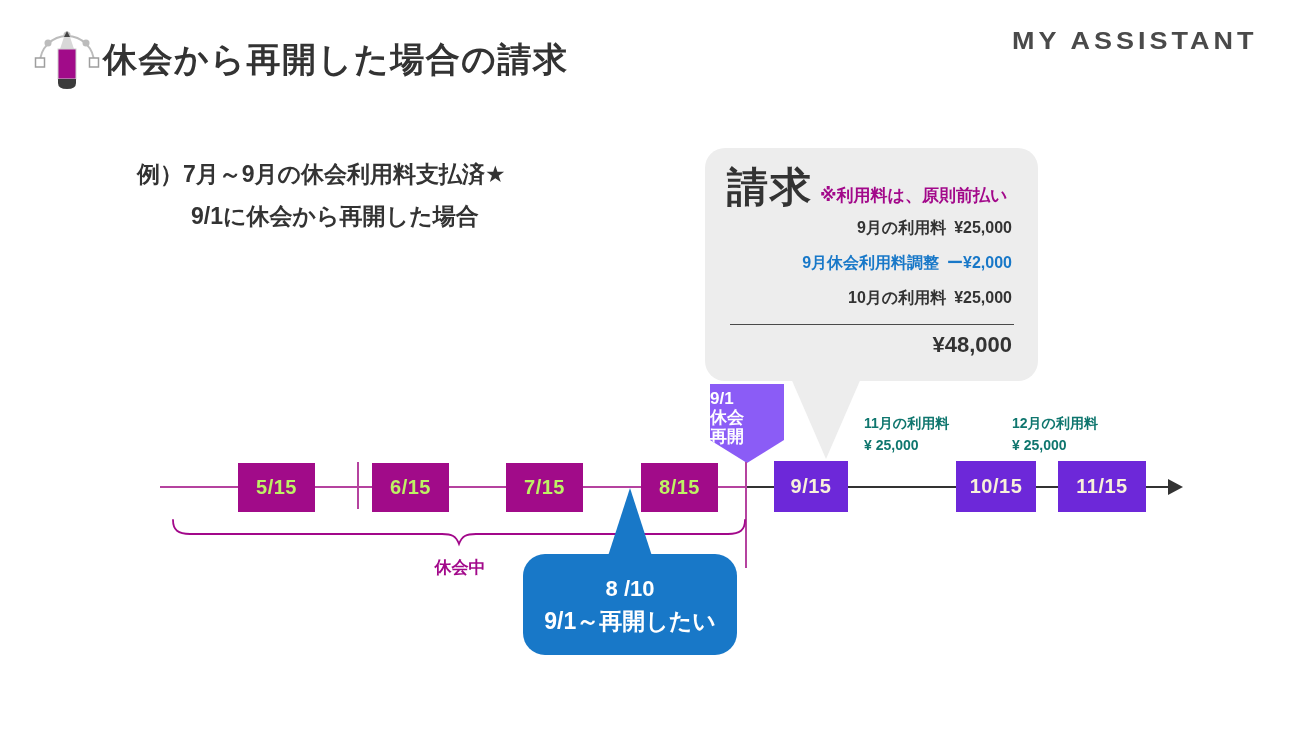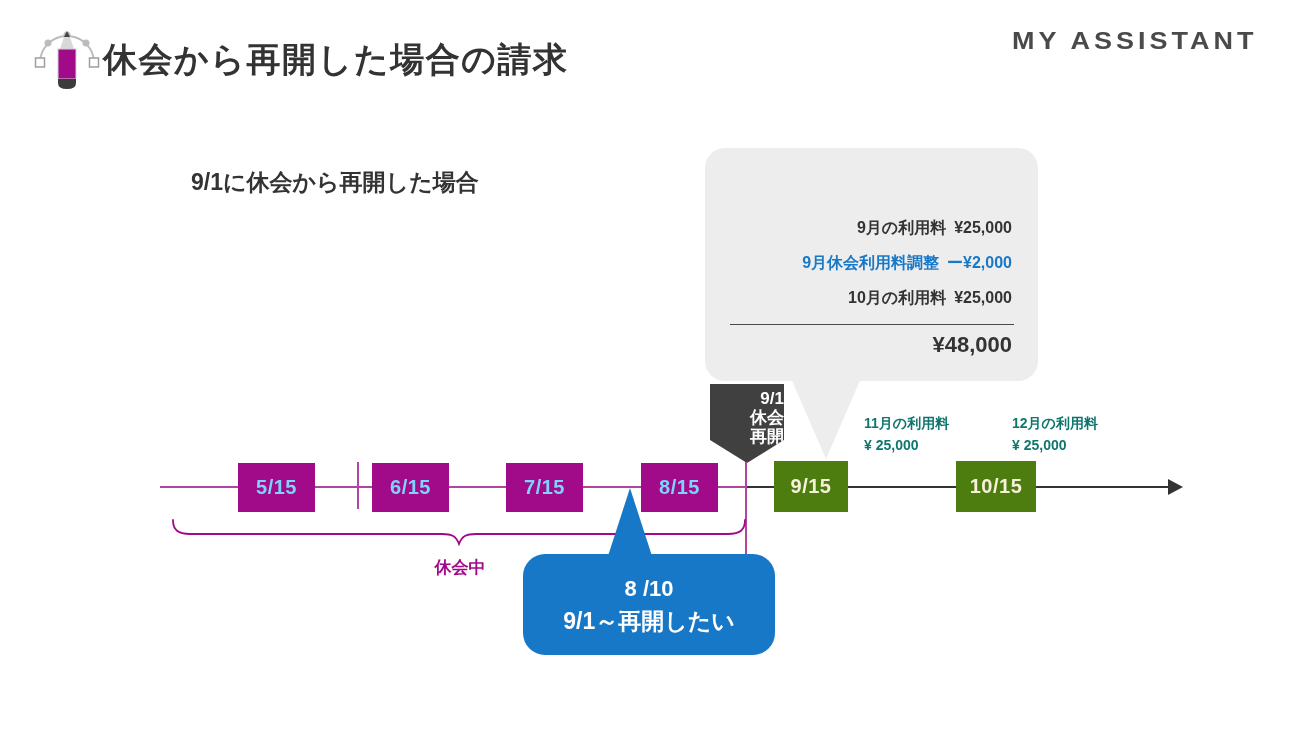--- a/index.html
+++ b/index.html
@@ -31,41 +31,41 @@
 
   
   .line-magenta { position:absolute; left:160px; top:486px; width:586px; height:2px; background:#b5439f; }
   .line-dark { position:absolute; left:746px; top:486px; width:426px; height:2px; background:#333333; }
   .arrowhead { position:absolute; left:1168px; top:479px; width:0; height:0;
     border-left:15px solid #333333; border-top:8px solid transparent; border-bottom:8px solid transparent; }
   .tick { position:absolute; left:357px; top:462px; width:2px; height:47px; background:#b5439f; }
 
   .tbox { position:absolute; display:flex; align-items:center; justify-content:center;
     font-size:20px; letter-spacing:0.5px; }
-  .tbox.m { top:463px; width:77px; height:49px; background:#a10b89; color:#7dd3fc; }
-  .tbox.d { top:461px; height:51px; background:#4d7c0f; color:#f8f1da; }
+  .tbox.m { top:463px; width:77px; height:49px; background:#a10b89; color:#bef264; }
+  .tbox.d { top:461px; height:51px; background:#6d28d9; color:#f8f1da; }
 
   .fee-label { position:absolute; left:321px; top:391px; width:180px; text-align:center;
     font-size:17px; line-height:21px; color:#a2088a; }
   .usage-label { position:absolute; top:412px; width:180px; text-align:left;
     font-size:14px; line-height:22px; color:#0f766e; }
 
-  .resume-marker { position:absolute; left:710px; top:384px; width:74px; height:79px; background:#404040;
+  .resume-marker { position:absolute; left:710px; top:384px; width:74px; height:79px; background:#8b5cf6;
     clip-path:polygon(0 0, 100% 0, 100% 71%, 50% 100%, 0 71%);
-    color:#ffffff; text-align:right; font-size:17px; line-height:19px; padding-top:5px; }
+    color:#ffffff; text-align:left; font-size:17px; line-height:19px; padding-top:5px; }
   .vline { position:absolute; left:745px; top:462px; width:2px; height:106px; background:#b5439f; }
 
   .brace-svg { position:absolute; left:172px; top:518px; }
   .susp-label { position:absolute; left:400px; top:556px; width:120px; text-align:center;
     font-size:17px; color:#a2088a; }
 
   
   .blue-tail { position:absolute; left:608px; top:488px; width:0; height:0;
     border-left:22px solid transparent; border-right:22px solid transparent; border-bottom:68px solid #1878c8; }
-  .blue-callout { position:absolute; left:523px; top:554px; width:252px; height:101px; background:#1878c8;
+  .blue-callout { position:absolute; left:523px; top:554px; width:214px; height:101px; background:#1878c8;
     border-radius:22px; color:#ffffff; text-align:center;
     display:flex; flex-direction:column; justify-content:center; line-height:33px; }
   .blue-callout .cl1 { font-size:22px; }
   .blue-callout .cl2 { font-size:23px;text-align:center; }
 </style>
 </head>
 <body>
 
 <div class="slide">
 
@@ -78,25 +78,30 @@
     <circle cx="53" cy="16" r="3.5" fill="#bcbcbc"></circle>
     <polygon points="31,10 37,10 34,4" fill="#444444"></polygon>
     <polygon points="27,22 41,22 37,10 31,10" fill="#d8d8d8"></polygon>
     <rect x="25" y="22" width="18" height="30" fill="#a10b89" stroke="#cfcfcf" stroke-width="1"></rect>
     <path d="M25,52 L43,52 L43,56 Q43,62 34,62 Q25,62 25,56 Z" fill="#3b3b3b"></path>
   </svg>
   <h1 class="title">休会から再開した場合の請求</h1>
   <div class="logo">MY ASSISTANT</div>
 
   <div class="example">
+    <div>例）7月～9月の休会利用料支払済★</div>
     <div class="line2">9/1に休会から再開した場合</div>
   </div>
 
   <div class="billing-tail"></div>
   <div class="billing">
+    <div class="billing-header">
+      <span class="billing-title">請求</span>
+      <span class="billing-note">※利用料は、原則前払い</span>
+    </div>
     <div class="billing-rows">
       <div>
         <span>9月の利用料</span><span class="amt">¥25,000</span>
       </div>
       <div class="blue">
         <span>9月休会利用料調整</span><span class="amt">ー¥2,000</span>
       </div>
       <div>
         <span>10月の利用料</span><span class="amt">¥25,000</span>
       </div>
@@ -111,20 +116,21 @@
   <div class="tick"></div>
 
 
   <div class="tbox m" style="left:238px">5/15</div>
   <div class="tbox m" style="left:372px">6/15</div>
   <div class="tbox m" style="left:506px">7/15</div>
   <div class="tbox m" style="left:641px">8/15</div>
 
   <div class="tbox d" style="left:774px; width:74px">9/15</div>
   <div class="tbox d" style="left:956px; width:80px">10/15</div>
+  <div class="tbox d" style="left:1058px; width:88px">11/15</div>
 
   <div class="usage-label" style="left:864px">
     <div>11月の利用料</div>
     <div>¥ 25,000</div>
   </div>
   <div class="usage-label" style="left:1012px">
     <div>12月の利用料</div>
     <div>¥ 25,000</div>
   </div>
 

